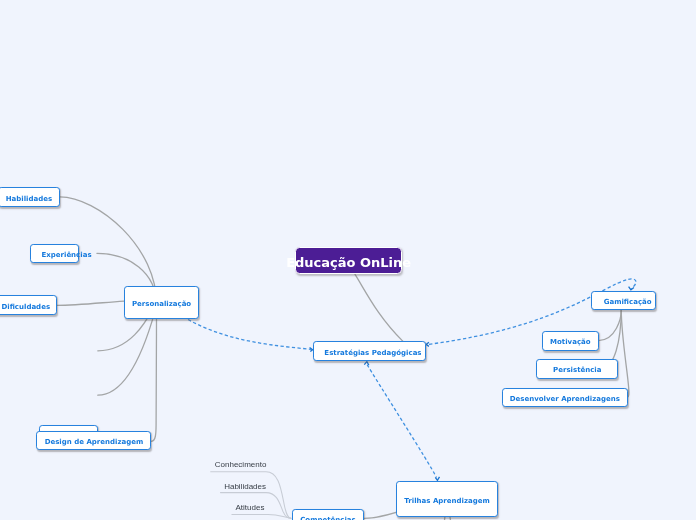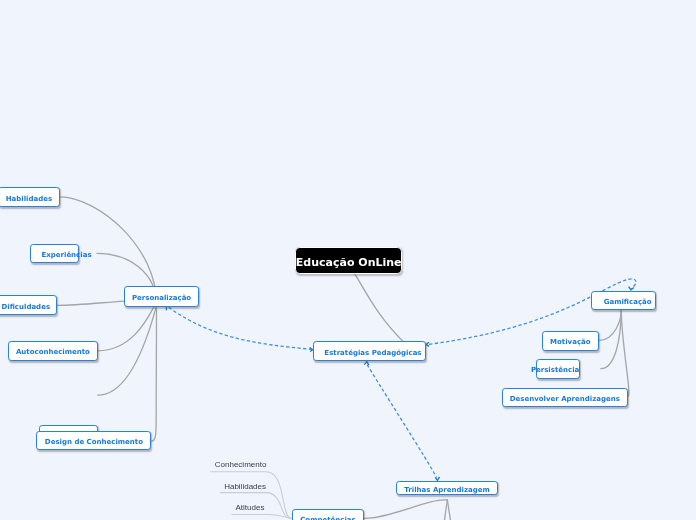--- a/index.html
+++ b/index.html
@@ -6,21 +6,21 @@
   html,body{margin:0;padding:0;}
   body{width:696px;height:520px;overflow:hidden;background:#f0f4fd;
        font-family:"DejaVu Sans",sans-serif;-webkit-font-smoothing:antialiased;}
   #canvas{position:relative;width:696px;height:520px;overflow:hidden;background:#f0f4fd;}
   svg.edges{position:absolute;left:0;top:0;width:696px;height:520px;overflow:visible;}
   .node{position:absolute;box-sizing:border-box;display:flex;align-items:center;justify-content:center;
         background:#ffffff;border:1.7px solid #2782de;border-radius:3.2px;color:#1479dd;
         font-weight:bold;white-space:nowrap;font-size:7px;line-height:1;
         box-shadow:1.0px 1.4px 1.4px rgba(90,85,85,0.40);z-index:5;}
   .node > span{display:block;transform:translate3d(0,1.9px,0);}
-  .node.root{background:#000000;border:1.5px solid #ffffff;color:#ffffff;font-size:11px;
+  .node.root{background:#4c1d95;border:1.5px solid #ffffff;color:#ffffff;font-size:13px;
              border-radius:4.5px;box-shadow:1.0px 1.6px 1.8px rgba(90,85,85,0.34);}
   .node.root > span{transform:translate3d(0,2.4px,0);}
   .plain{position:absolute;color:#3a4049;font-weight:normal;white-space:nowrap;
          font-family:"Liberation Sans",sans-serif;font-size:8px;line-height:1;z-index:5;
          transform:translate3d(0,0,0);}
 </style>
 </head>
 <body>
 
 <div id="canvas">
@@ -60,54 +60,51 @@
       <path d="M 435.3 477.4 L 437.4 480.4 L 439.5 476.8"></path>
     </g>
   </svg>
 
 <div class="node root" style="left: 295px; top: 246.5px; width: 107.3px; height: 27.8px;">
       <span>Educação OnLine</span>
     </div>
     <div class="node" style="left: 312.8px; top: 341.4px; width: 113.3px; height: 19.8px; padding-left: 7px;">
       <span>Estratégias Pedagógicas</span>
     </div>
-    <div class="node" style="left: 123.6px; top: 285.7px; width: 75.9px; height: 21px;">
+    <div class="node" style="left: 123.6px; top: 285.7px; width: 75.9px; height: 33px;">
       <span>Personalização</span>
     </div>
     <div class="node" style="left: 591.2px; top: 290.7px; width: 64.9px; height: 19.8px; padding-left: 8px;">
       <span>Gamificação</span>
     </div>
-    <div class="node" style="left: 395.8px; top: 481px; width: 102.6px; height: 14px;">
+    <div class="node" style="left: 395.8px; top: 481px; width: 102.6px; height: 36px;">
       <span>Trilhas Aprendizagem</span>
     </div>
     <div class="node" style="left: 291.9px; top: 508.6px; width: 72.2px; height: 19.8px;">
       <span>Competências</span>
     </div>
     <div class="node" style="left: -2.5px; top: 187.2px; width: 62.8px; height: 19.8px;">
       <span>Habilidades</span>
     </div>
     <div class="node" style="left: 30px; top: 243.5px; width: 49px; height: 19.9px; padding-left: 24px;">
       <span>Experiências</span>
     </div>
     <div class="node" style="left: -5.7px; top: 295.4px; width: 62.9px; height: 20.1px;">
       <span>Dificuldades</span>
     </div>
-    <div class="node" style="left: 7.6px; top: 340.9px; width: 90.7px; height: 19.9px;">
-      <span>Autoconhecimento</span>
-    </div>
     <div class="node" style="left: 39.2px; top: 385.2px; width: 59.1px; height: 20.1px; margin-top: 40px;">
       <span>Autonomia</span>
     </div>
     <div class="node" style="left: 36.4px; top: 430.8px; width: 115.1px; height: 19.7px;">
-      <span>Design de Conhecimento</span>
+      <span>Design de Aprendizagem</span>
     </div>
     <div class="node" style="left: 541.8px; top: 330.7px; width: 57.1px; height: 19.9px;">
       <span>Motivação</span>
     </div>
-    <div class="node" style="left: 536.3px; top: 358.9px; width: 44px; height: 19.7px; justify-content: flex-end;">
+    <div class="node" style="left: 536.3px; top: 358.9px; width: 82px; height: 19.7px;">
       <span>Persistência</span>
     </div>
     <div class="node" style="left: 501.6px; top: 387.5px; width: 126.5px; height: 19.6px;">
       <span>Desenvolver Aprendizagens</span>
     </div>
     <div class="plain" style="left: 214.8px; top: 461.3px;">Conhecimento</div>
     <div class="plain" style="left: 224.2px; top: 482.6px;">Habilidades</div>
     <div class="plain" style="left: 235.5px; top: 504.3px;">Atitudes</div>
   </div>
 

